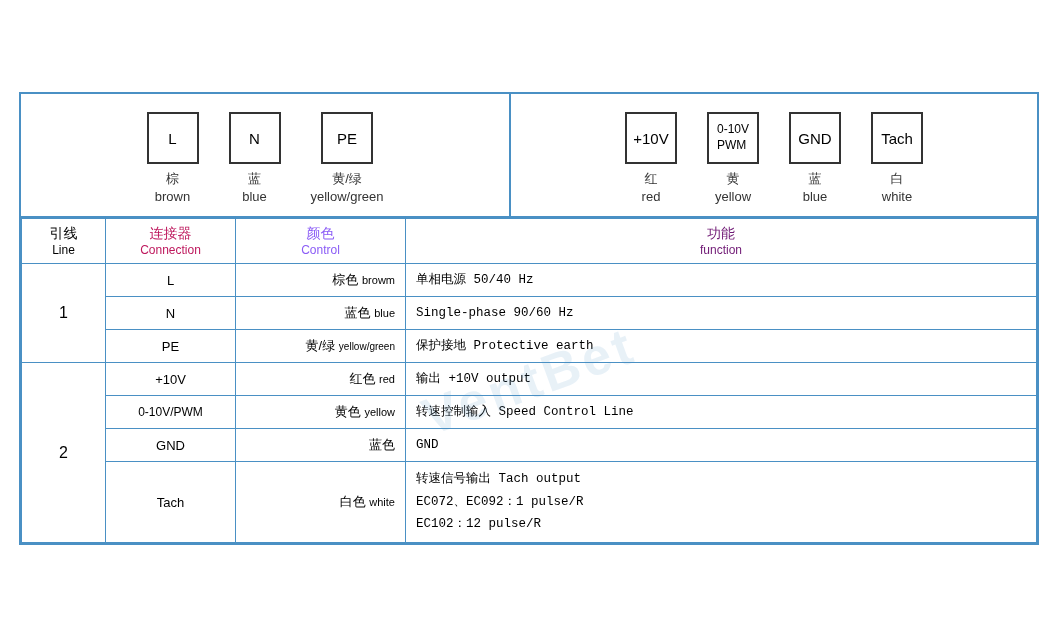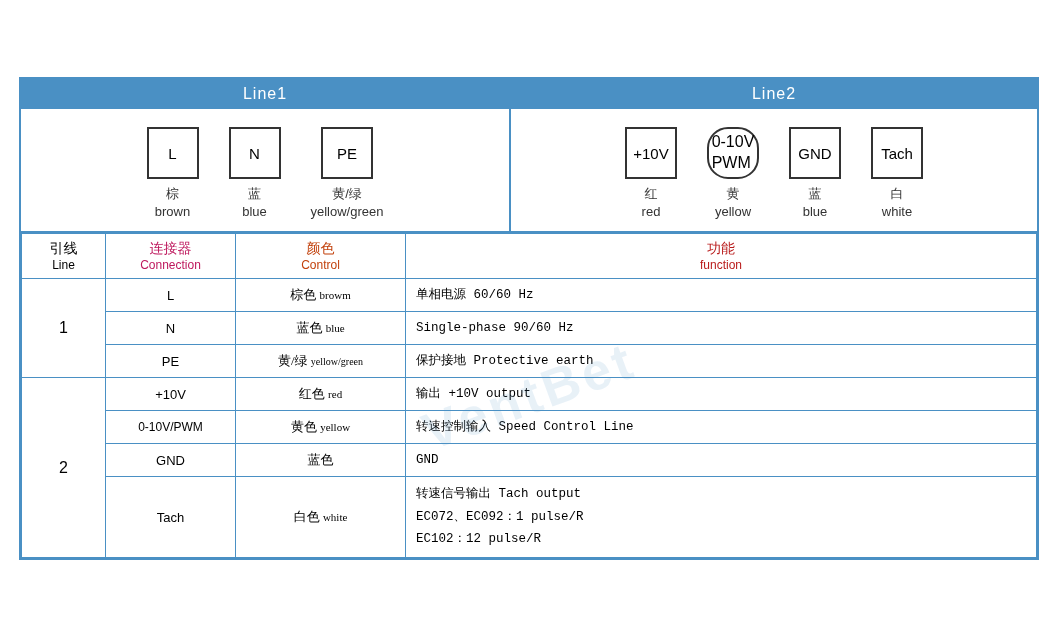--- a/index.html
+++ b/index.html
@@ -90,47 +90,46 @@
     .th-line {
       width: 84px;
     }
     .th-connection {
       width: 130px;
       color: #be185d;
       font-size: 13px;
     }
     .th-colour {
       width: 170px;
-      color: #c2410c;
+      color: #8b5cf6;
       font-size: 13px;
     }
     .th-function {
-      color: #b91c1c;
+      color: #701a75;
       font-size: 13px;
     }
     .th-label-cn {
       display: block;
       font-size: 14px;
     }
     .th-label-en {
       display: block;
       font-size: 12px;
     }
     td.line-num {
       text-align: center;
       font-size: 16px;
       font-weight: normal;
       vertical-align: middle;
     }
     td.conn {
       text-align: center;
     }
     td.colour {
-      text-align: center;
-      font-family: Liberation Serif, serif;
+      text-align: right;
     }
     td.colour .colour-cn {
       display: inline;
     }
     td.colour .colour-en {
       display: inline;
       font-size: 11px;
     }
     td.function {
       font-family: 'Courier New', monospace;
@@ -157,23 +156,20 @@
     }
   </style>
 </head>
 <body>
 
 <div class="main-container">
 
   <div class="diagram-section">
 
     <div class="line1-diagram">
-      <div class="line-header">
-        <span>Line1</span>
-      </div>
       <div class="diagram-content">
         <div class="connector-item">
           <div class="connector-box">L</div>
           <div class="connector-label">
             <span class="chinese">棕</span>
             <span class="english">brown</span>
           </div>
         </div>
         <div class="connector-item">
           <div class="connector-box">N</div>
@@ -186,33 +182,30 @@
           <div class="connector-box">PE</div>
           <div class="connector-label">
             <span class="chinese">黄/绿</span>
             <span class="english">yellow/green</span>
           </div>
         </div>
       </div>
     </div>
 
     <div class="line2-diagram">
-      <div class="line-header">
-        <span>Line2</span>
-      </div>
       <div class="diagram-content">
         <div class="connector-item">
           <div class="connector-box">+10V</div>
           <div class="connector-label">
             <span class="chinese">红</span>
             <span class="english">red</span>
           </div>
         </div>
         <div class="connector-item">
-          <div class="connector-box" style="font-size:16px;line-height:1.3;border-radius:21px;">0-10V<br>PWM</div>
+          <div class="connector-box" style="font-size:12px;line-height:1.3;">0-10V<br>PWM</div>
           <div class="connector-label">
             <span class="chinese">黄</span>
             <span class="english">yellow</span>
           </div>
         </div>
         <div class="connector-item">
           <div class="connector-box">GND</div>
           <div class="connector-label">
             <span class="chinese">蓝</span>
             <span class="english">blue</span>
@@ -254,21 +247,21 @@
       </thead>
       <tbody>
 
         <tr>
           <td class="line-num" rowspan="3">1</td>
           <td class="conn">L</td>
           <td class="colour">
             <span class="colour-cn">棕色</span>
             <span class="colour-en"> browm</span>
           </td>
-          <td class="function">单相电源 60/60 Hz</td>
+          <td class="function">单相电源 50/40 Hz</td>
         </tr>
 
         <tr>
           <td class="conn">N</td>
           <td class="colour">
             <span class="colour-cn">蓝色</span>
             <span class="colour-en"> blue</span>
           </td>
           <td class="function">Single-phase 90/60 Hz</td>
         </tr>

